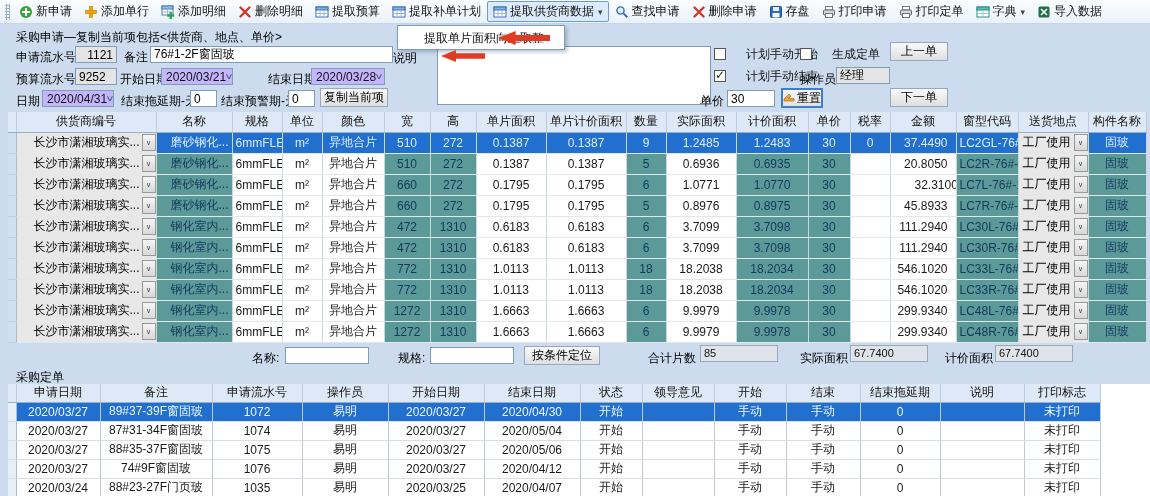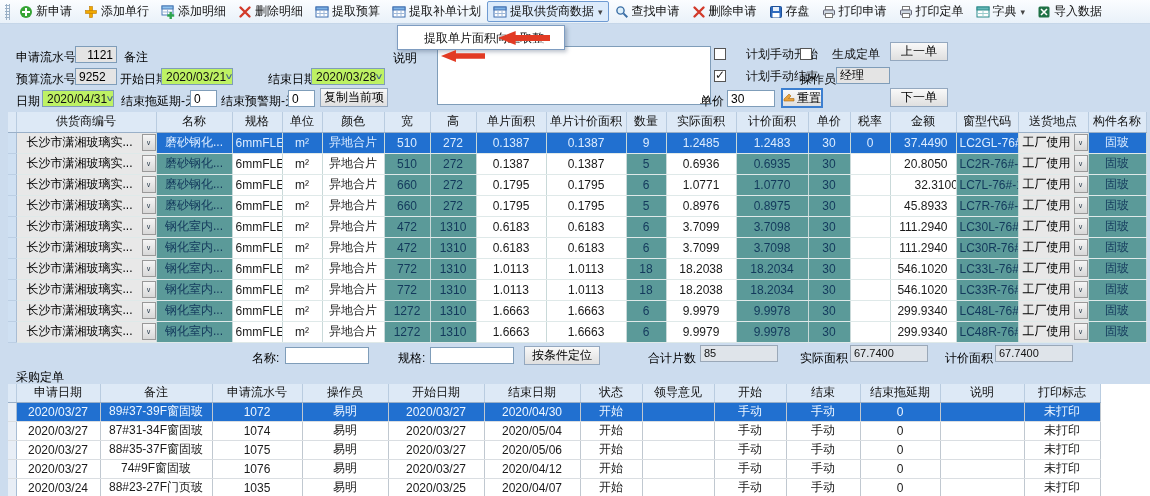--- a/index.html
+++ b/index.html
@@ -31,21 +31,21 @@
   .menu-item.hl{background:#d2e7fb; border-color:#66a1dc;}
 
   .arrow{position:absolute; background:var(--arrowred); z-index:30;
     clip-path:polygon(0 50%,34% 0,34% 28%,100% 28%,100% 72%,34% 72%,34% 100%);}
 
   
   .flabel{position:absolute; white-space:nowrap; color:#000;}
   .fin{position:absolute; height:17px; border:1px solid var(--bord); background:#fff;
     font:12px "Liberation Sans",sans-serif; padding:0 3px; color:#000;}
   .fin.gray{background:#e4e4e4;}
-  .fsel{position:absolute; height:17px; border:1px solid var(--bord); background:#bef264;
+  .fsel{position:absolute; height:17px; border:1px solid var(--bord); background:#c4b5fd;
     display:flex; align-items:center; padding:0 2px 0 4px; white-space:nowrap;}
   .selarr{margin-left:auto; font-size:8px; color:#4a6a8a; transform:scaleX(1.6);}
   .ftext{position:absolute; border:1px solid var(--bord); background:#fff;}
   .fbtn{position:absolute; border:1px solid #94a8bf; background:linear-gradient(#f9f9f9,#dfdfdf);
     font:12px "Liberation Sans",sans-serif; color:#000; display:flex; align-items:center; justify-content:center; gap:2px;}
   .fbtn.focus{border:2px solid #3c7fd0;}
   .cbwrap{position:absolute; display:flex; align-items:center; gap:20px; height:14px; white-space:nowrap;}
   .cb{width:12px; height:12px; background:#fff; border:1px solid #555; position:relative; flex:0 0 12px;}
   .cb.checked::after{content:"✓"; position:absolute; left:0px; top:-3px; font-size:12px; color:#222; font-weight:bold;}
   .statbox{position:absolute; height:17px; border:1px solid #9aa8b8; background:#dfe4ea; padding:1px 3px; font-size:11px;}
@@ -61,21 +61,21 @@
      border-right:1px solid #c9d9d9; border-bottom:1px solid #dfe9e9;}
   td.ind{background:#cfe0f2; border-right:1px solid #a8bdd4; border-bottom:1px solid #bccfe4; padding:0;}
   td.teal{background:var(--teal); color:#13395c;}
   td.white{background:#fff; color:#1a1a1a;}
   td.dd{background:#e8e8e8; color:#000; padding:0 0 0 3px;}
   td.selc{background:var(--selblue) !important; color:#dcecff !important;}
   td .ddin{display:flex; align-items:center; width:100%;}
   td .ddtext{overflow:hidden; white-space:nowrap; flex:1;}
   .ddbtn{flex:0 0 14px; height:17px; margin-left:2px; background:linear-gradient(#f5f5f5,#d8d8d8);
     border:1px solid #999; font-size:7px; color:#345; display:flex; align-items:center; justify-content:center;}
-  .al{text-align:center;} .ac{text-align:center;} .ar{text-align:right; padding-right:8px;}
+  .al{text-align:right;} .ac{text-align:center;} .ar{text-align:right; padding-right:8px;}
   #order-table-wrap td{height:19px; border-right:1px solid #c0c8d0; border-bottom:1px solid #dadee2;
     background:#fff; text-align:center;}
   #order-table-wrap td.ind{background:#e8eef6; border-right:1px solid #a8bdd4;}
   #order-table-wrap th{height:18px;}
   #order-table-wrap td.selc{background:var(--selblue) !important; color:#eef6ff !important;}
   #sec-title{position:absolute; left:16px; top:369px; color:#000;}
 </style>
 </head>
 <body>
 
@@ -225,24 +225,26 @@
             <svg viewBox="0 0 14 14" width="14" height="14">
               <rect x="1.5" y="1.5" width="11" height="11" rx="1.5" fill="#1e7145"></rect>
               <path d="M4 4 L10 10 M10 4 L4 10" stroke="#fff" stroke-width="1.6"></path>
             </svg>
           </span>
           <span>导入数据</span>
         </div>
       </div>
   </div>
 
+  <span class="flabel" style="left:16px;top:29px">采购申请—复制当前项包括&lt;供货商、地点、单价&gt;</span>
 
   <span class="flabel" style="left:16px;top:49px">申请流水号</span>
   <input class="fin gray" style="left: 75px; top: 46px; width: 42px; text-align: right;" readonly="" value="1121">
   <span class="flabel" style="left:124px;top:49px">备注</span>
+  <input class="fin" style="left: 150px; top: 46px; width: 243px;" value="76#1-2F窗固玻">
   <span class="flabel" style="left:393px;top:50px;z-index:1">说明</span>
   <textarea class="ftext" style="left: 437px; top: 46px; width: 274px; height: 59px;"></textarea>
 
   <span class="flabel" style="left:16px;top:71px">预算流水号</span>
   <input class="fin gray" style="left: 75px; top: 68px; width: 42px;" readonly="" value="9252">
   <span class="flabel" style="left:120px;top:71px">开始日期</span>
   <div class="fsel" style="left:161px;top:68px;width:72px">
       <span>2020/03/21</span>
       <span class="selarr">∨</span>
     </div>

